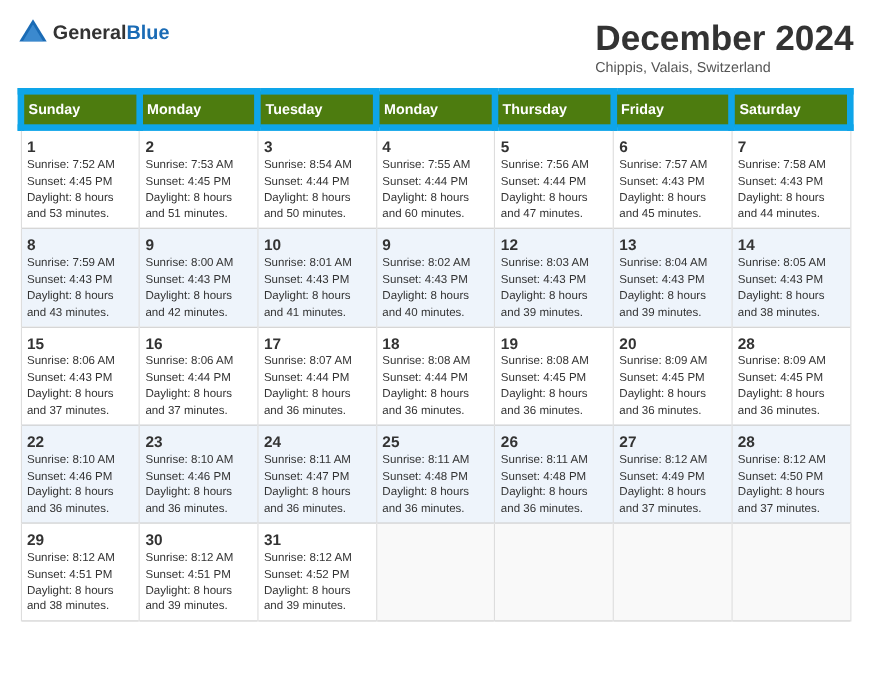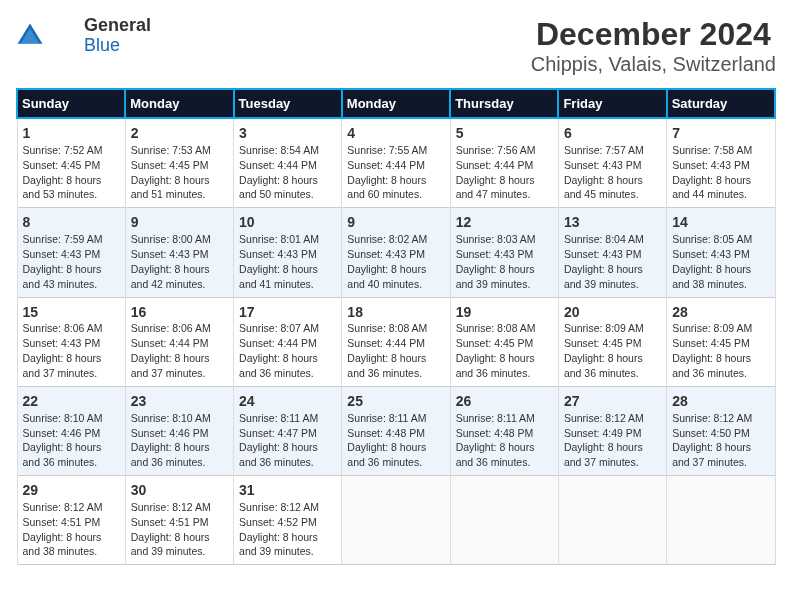--- a/index.html
+++ b/index.html
@@ -16,63 +16,62 @@
       align-items: flex-start;
       margin-bottom: 12px;
     }
     .logo {
       display: flex;
       align-items: center;
       gap: 4px;
     }
     .logo-text {
       display: flex;
-      flex-direction: column;
+      flex-direction: row;
       line-height: 1.1;
-      margin-left: 36px;
     }
     .logo-general {
       font-size: 18px;
       font-weight: bold;
       color: #333;
     }
     .logo-blue {
       font-size: 18px;
-      font-weight: normal;
+      font-weight: bold;
       color: #1a6bb5;
     }
     .logo-icon {
       width: 28px;
       height: 28px;
     }
     .title-area {
-      text-align: center;
+      text-align: left;
     }
     .main-title {
       font-size: 32px;
       font-weight: bold;
       color: #333;
     }
     .subtitle {
-      font-size: 20px;
+      font-size: 13px;
       color: #555;
     }
     table {
       width: 100%;
       border-collapse: collapse;
       font-size: 11px;
     }
     thead tr th {
-      background: #0f172a;
+      background: #4d7c0f;
       color: #fff;
       padding: 6px 4px;
       text-align: left;
       font-size: 13px;
       font-weight: bold;
-      border: 2px solid #0ea5e9;
+      border: 6px solid #0ea5e9;
     }
     tbody tr {
       border-bottom: 1px solid #ccc;
     }
     tbody tr:nth-child(odd) {
       background: #fff;
     }
     tbody tr:nth-child(even) {
       background: #eef4fb;
     }

